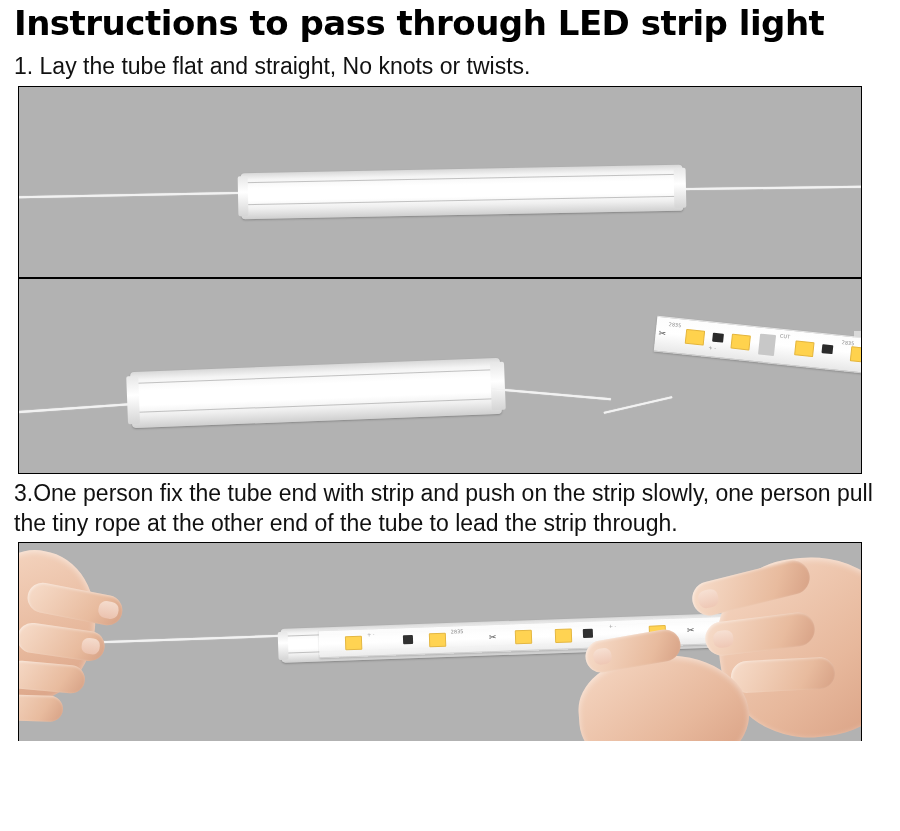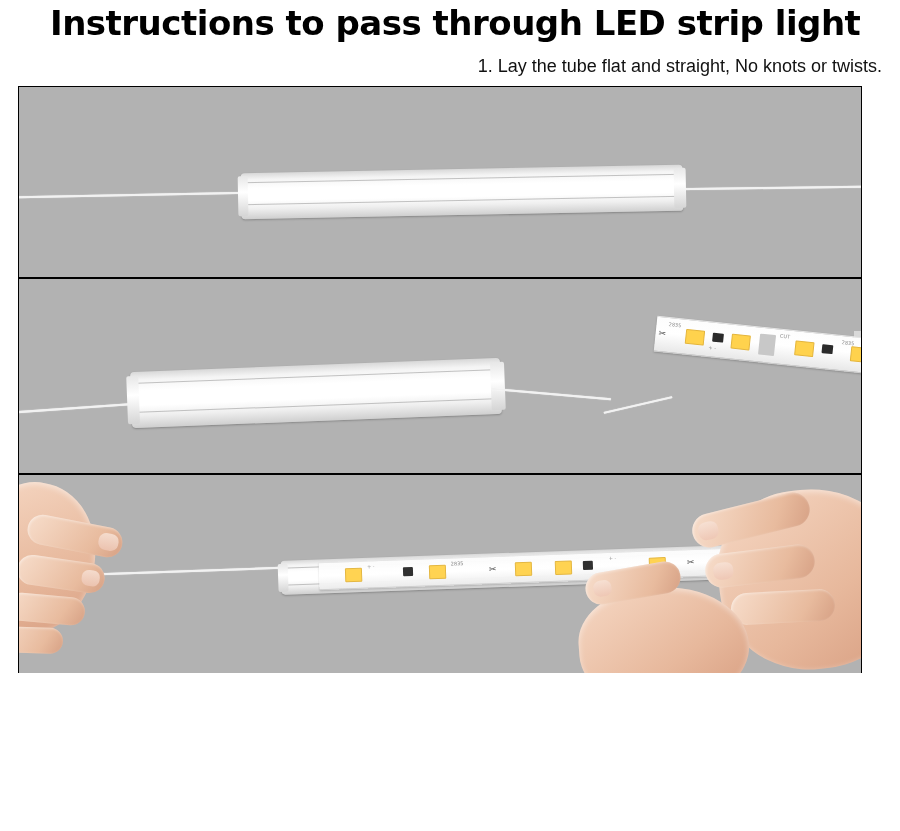--- a/index.html
+++ b/index.html
@@ -21,28 +21,26 @@
     background: #ffffff;
   }
   .title {
     font-family: "DejaVu Sans", sans-serif;
     font-weight: bold;
     font-size: 34px;
     line-height: 40px;
     letter-spacing: -0.5px;
     padding: 3px 13px 0 14px;
     white-space: nowrap;
-    margin-left: 36px;
   }
   .step-text {
-    font-size: 18px;
+    font-size: 23px;
     line-height: 30px;
     padding: 0 18px 0 14px;
     color: #111;
-    text-align: right;
   }
   .step-text.first {
     margin-top: 8px;
     margin-bottom: 5px;
   }
   .step-text.multi {
     margin-top: 4px;
     margin-bottom: 4px;
   }
   .figure {
@@ -197,20 +195,21 @@
       <div class="led" style="left:76px; top:9px; width:17px; height:13px;"></div>
       <div class="solder" style="left:104px; top:6px; width:16px; height:21px;"></div>
       <div class="tinytext" style="left:124px; top:3px;">CUT</div>
       <div class="led" style="left:140px; top:9px; width:17px; height:13px;"></div>
       <div class="resistor" style="left:167px; top:10px; width:11px; height:9px;"></div>
       <div class="tinytext" style="left:186px; top:3px;">2835</div>
       <div class="led" style="left:196px; top:9px; width:17px; height:13px;"></div>
     </div>
   </div>
 
+  <div class="step-text multi">3.One person fix the tube end with strip and push on the strip slowly, one person pull the tiny rope at the other end of the tube to lead the strip through.</div>
 
   <div class="figure fig3">
 
     <div class="rope" style="left:66px; top:95px; width:210px; transform:rotate(-2deg);"></div>
 
     <div class="tube" style="left:262px; top:78px; width:450px; height:34px; transform:rotate(-2deg);">
       <div class="ridge" style="top:7px;"></div>
       <div class="ridge" style="top:24px;"></div>
       <div class="tube-cap" style="left:-3px; top:3px; width:10px; height:28px;"></div>
     </div>

